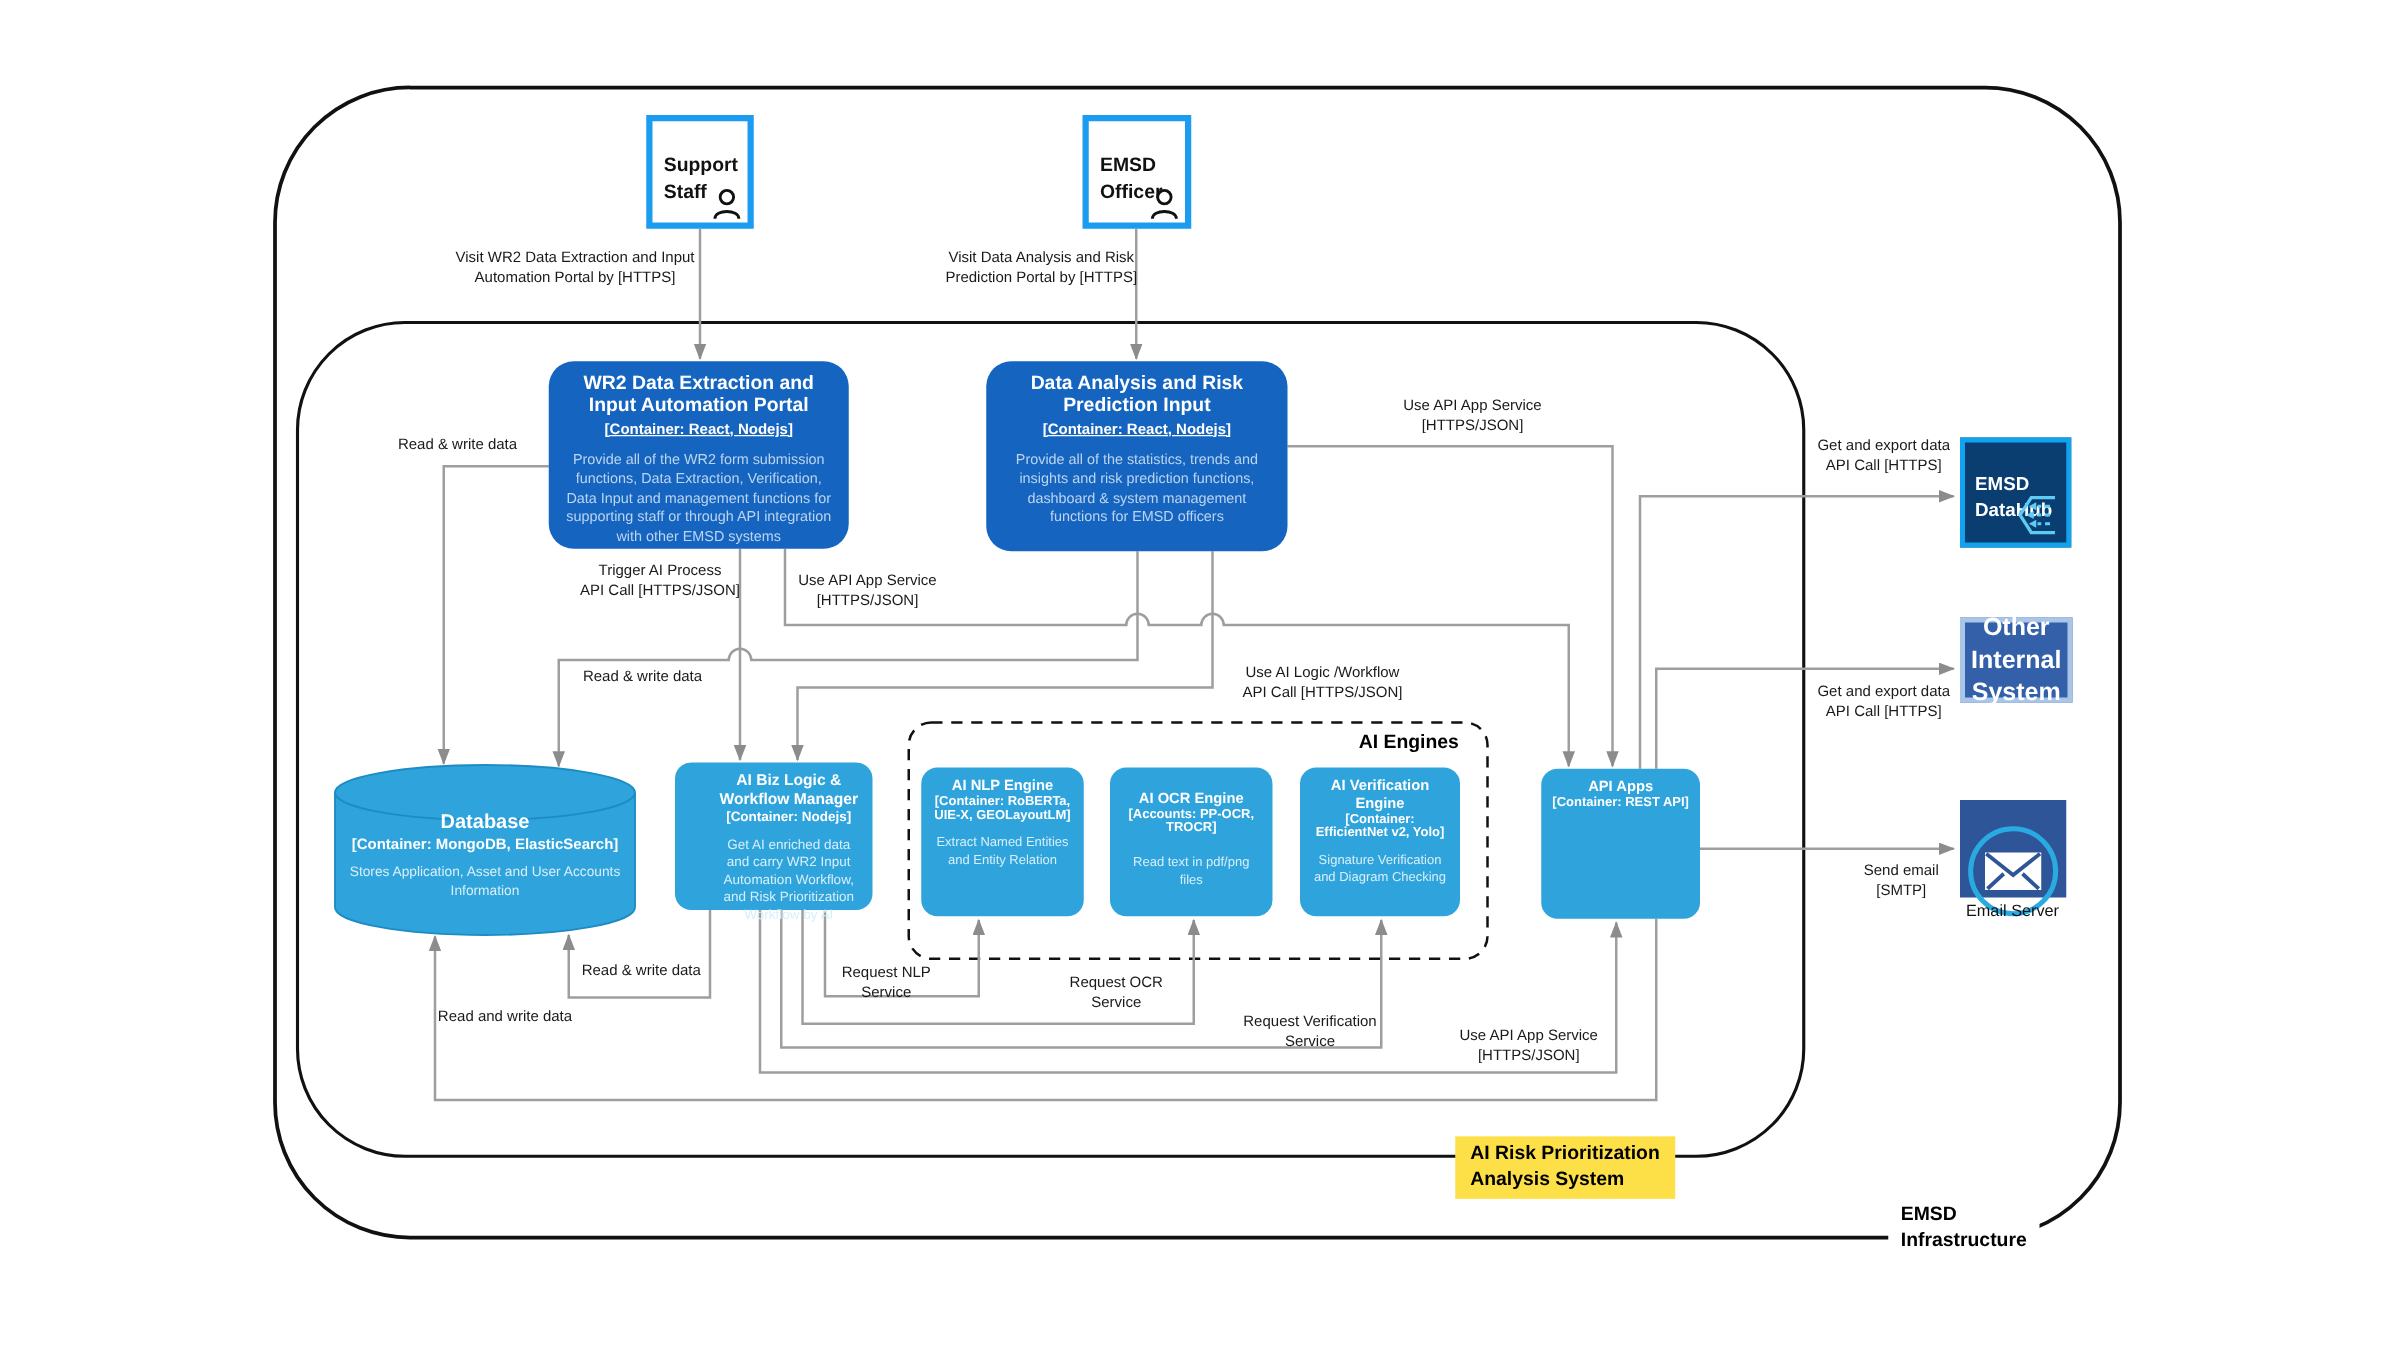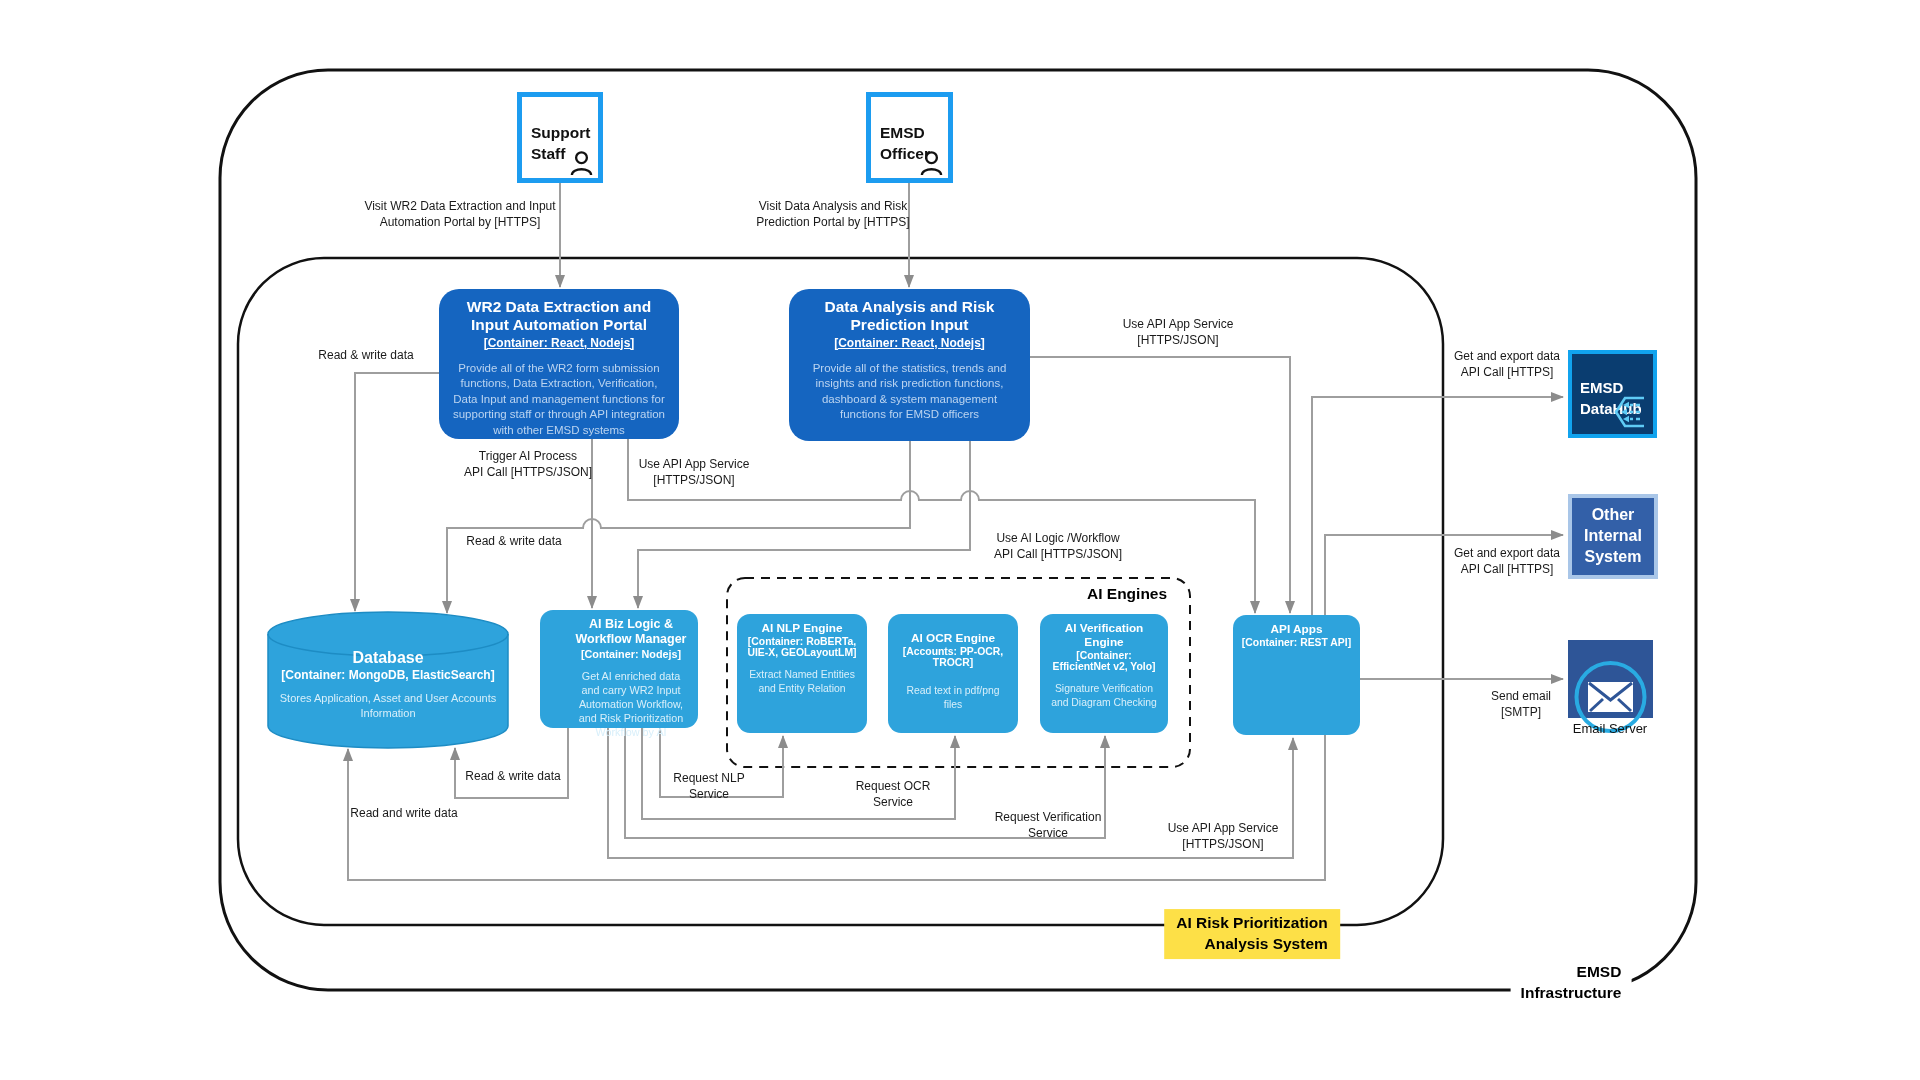--- a/index.html
+++ b/index.html
@@ -22,32 +22,32 @@
   .db-text{position:absolute;left:278px;top:649px;width:220px;text-align:center;color:#fff;}
   .db-text .n-title{font-size:16px;}
   .db-text .n-meta{font-size:12px;font-weight:bold;margin-top:1px;}
   .db-text .n-desc{font-size:11px;color:#D8EFFA;margin-top:9px;line-height:1.35;}
   .actor{position:absolute;background:#fff;border:5px solid #1C9CF0;box-sizing:border-box;
          padding:6px 16px 0 9px;font-weight:bold;font-size:15.5px;line-height:1.32;color:#111;
          white-space:pre-line;}
   .actor svg{position:absolute;right:4px;bottom:2px;}
   .elabel{position:absolute;transform:translate(-50%,-50%);font-size:12px;color:#1a1a1a;
           text-align:center;white-space:pre-line;line-height:1.35;}
-  .glabel{position:absolute;font-weight:bold;color:#000;white-space:pre-line;text-align:right;}
+  .glabel{position:absolute;font-weight:bold;color:#000;white-space:pre-line;text-align:left;}
   #lbl-engines{left:1087px;top:585px;font-size:15.5px;}
   #lbl-system{left:1252px;top:934px;transform:translate(-50%,-50%);font-size:15.5px;
               background:#fde047;padding:4px 12px;line-height:1.35;}
   #lbl-infra{left:1571px;top:983px;transform:translate(-50%,-50%);font-size:15.5px;
              background:#fff;padding:3px 10px;line-height:1.35;}
   .ext{position:absolute;box-sizing:border-box;color:#fff;font-weight:bold;white-space:pre-line;}
   #ext-datahub{left:1568px;top:350px;width:89px;height:88px;background:#0A3D70;
                border:4px solid #11A3EE;font-size:15px;line-height:1.35;padding:4px 0 0 8px;}
   #ext-datahub svg{position:absolute;right:5px;bottom:5px;}
-  #ext-other{left:1568px;top:494px;width:90px;height:85px;background:#3360A8;
-             border:4px solid #A9C6E8;font-size:16px;line-height:1.3;display:flex;
+  #ext-other{left:1568px;top:494px;width:90px;height:68px;background:#3360A8;
+             border:4px solid #A9C6E8;font-size:20px;line-height:1.3;display:flex;
              align-items:center;justify-content:center;text-align:center;}
   #ext-email{left:1568px;top:640px;width:85px;height:78px;background:#2E5597;}
   #email-label{position:absolute;left:1610px;top:721px;transform:translateX(-50%);
                font-size:13px;color:#111;}
 </style>
 </head>
 <body>
 
 <div id="canvas">
 

